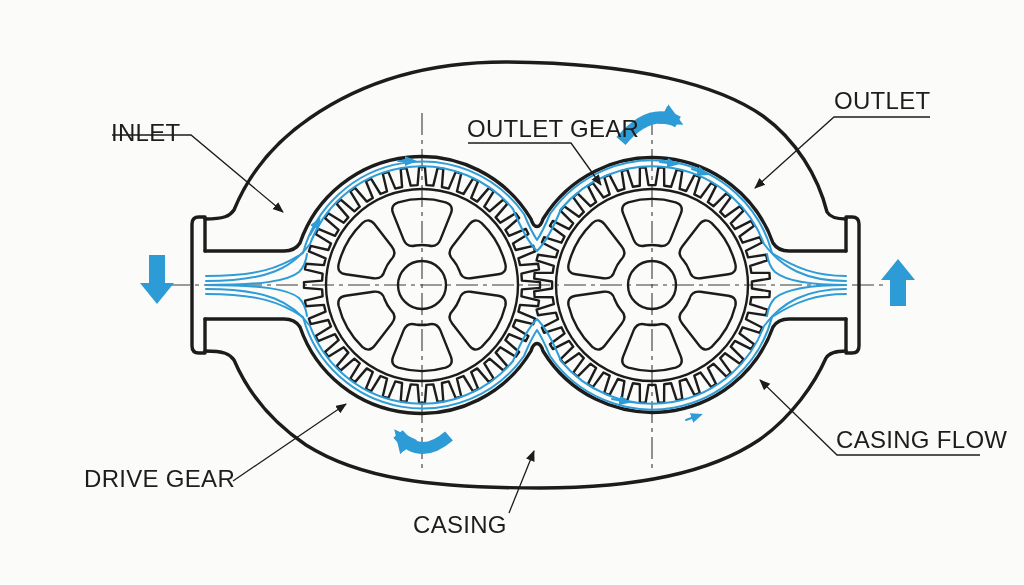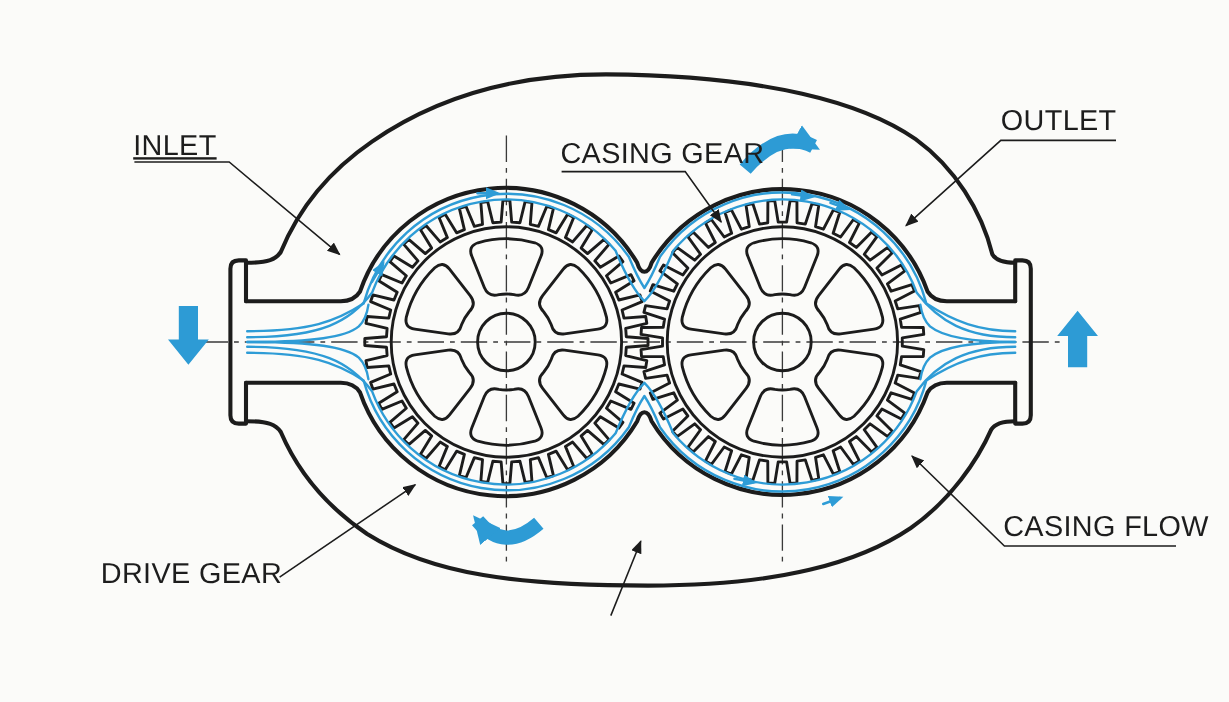--- a/index.html
+++ b/index.html
@@ -122,18 +122,19 @@
     <g>
       <path class="leader" marker-end="url(#mBlack)" d="M 112,135 L 191,135 L 283,212"></path>
       <path class="leader" marker-end="url(#mBlack)" d="M 468,143 L 571,143 L 601,185"></path>
       <path class="leader" marker-end="url(#mBlack)" d="M 930,117 L 834,117 L 755,188"></path>
       <path class="leader" marker-end="url(#mBlack)" d="M 233,481 L 346,404"></path>
       <path class="leader" marker-end="url(#mBlack)" d="M 509,513 L 534,451"></path>
       <path class="leader" marker-end="url(#mBlack)" d="M 980,455 L 837,455 L 760,380"></path>
     </g>
   </svg>
 
-  <div class="label" style="left:111px;top:109px;text-decoration:underline;">INLET</div>
-  <div class="label" style="left:467px;top:116px;">CASING GEAR</div>
+  <div class="label" style="left:111px;top:120px;">INLET</div>
+  <div class="label" style="left:467px;top:116px;">OUTLET GEAR</div>
   <div class="label" style="left:84px;top:466px;">DRIVE GEAR</div>
   <div class="label" style="left:834px;top:88px;">OUTLET</div>
+  <div class="label" style="left:413px;top:512px;">CASING</div>
   <div class="label" style="left:836px;top:427px;">CASING FLOW</div>
 </div>
 
 </body></html>

